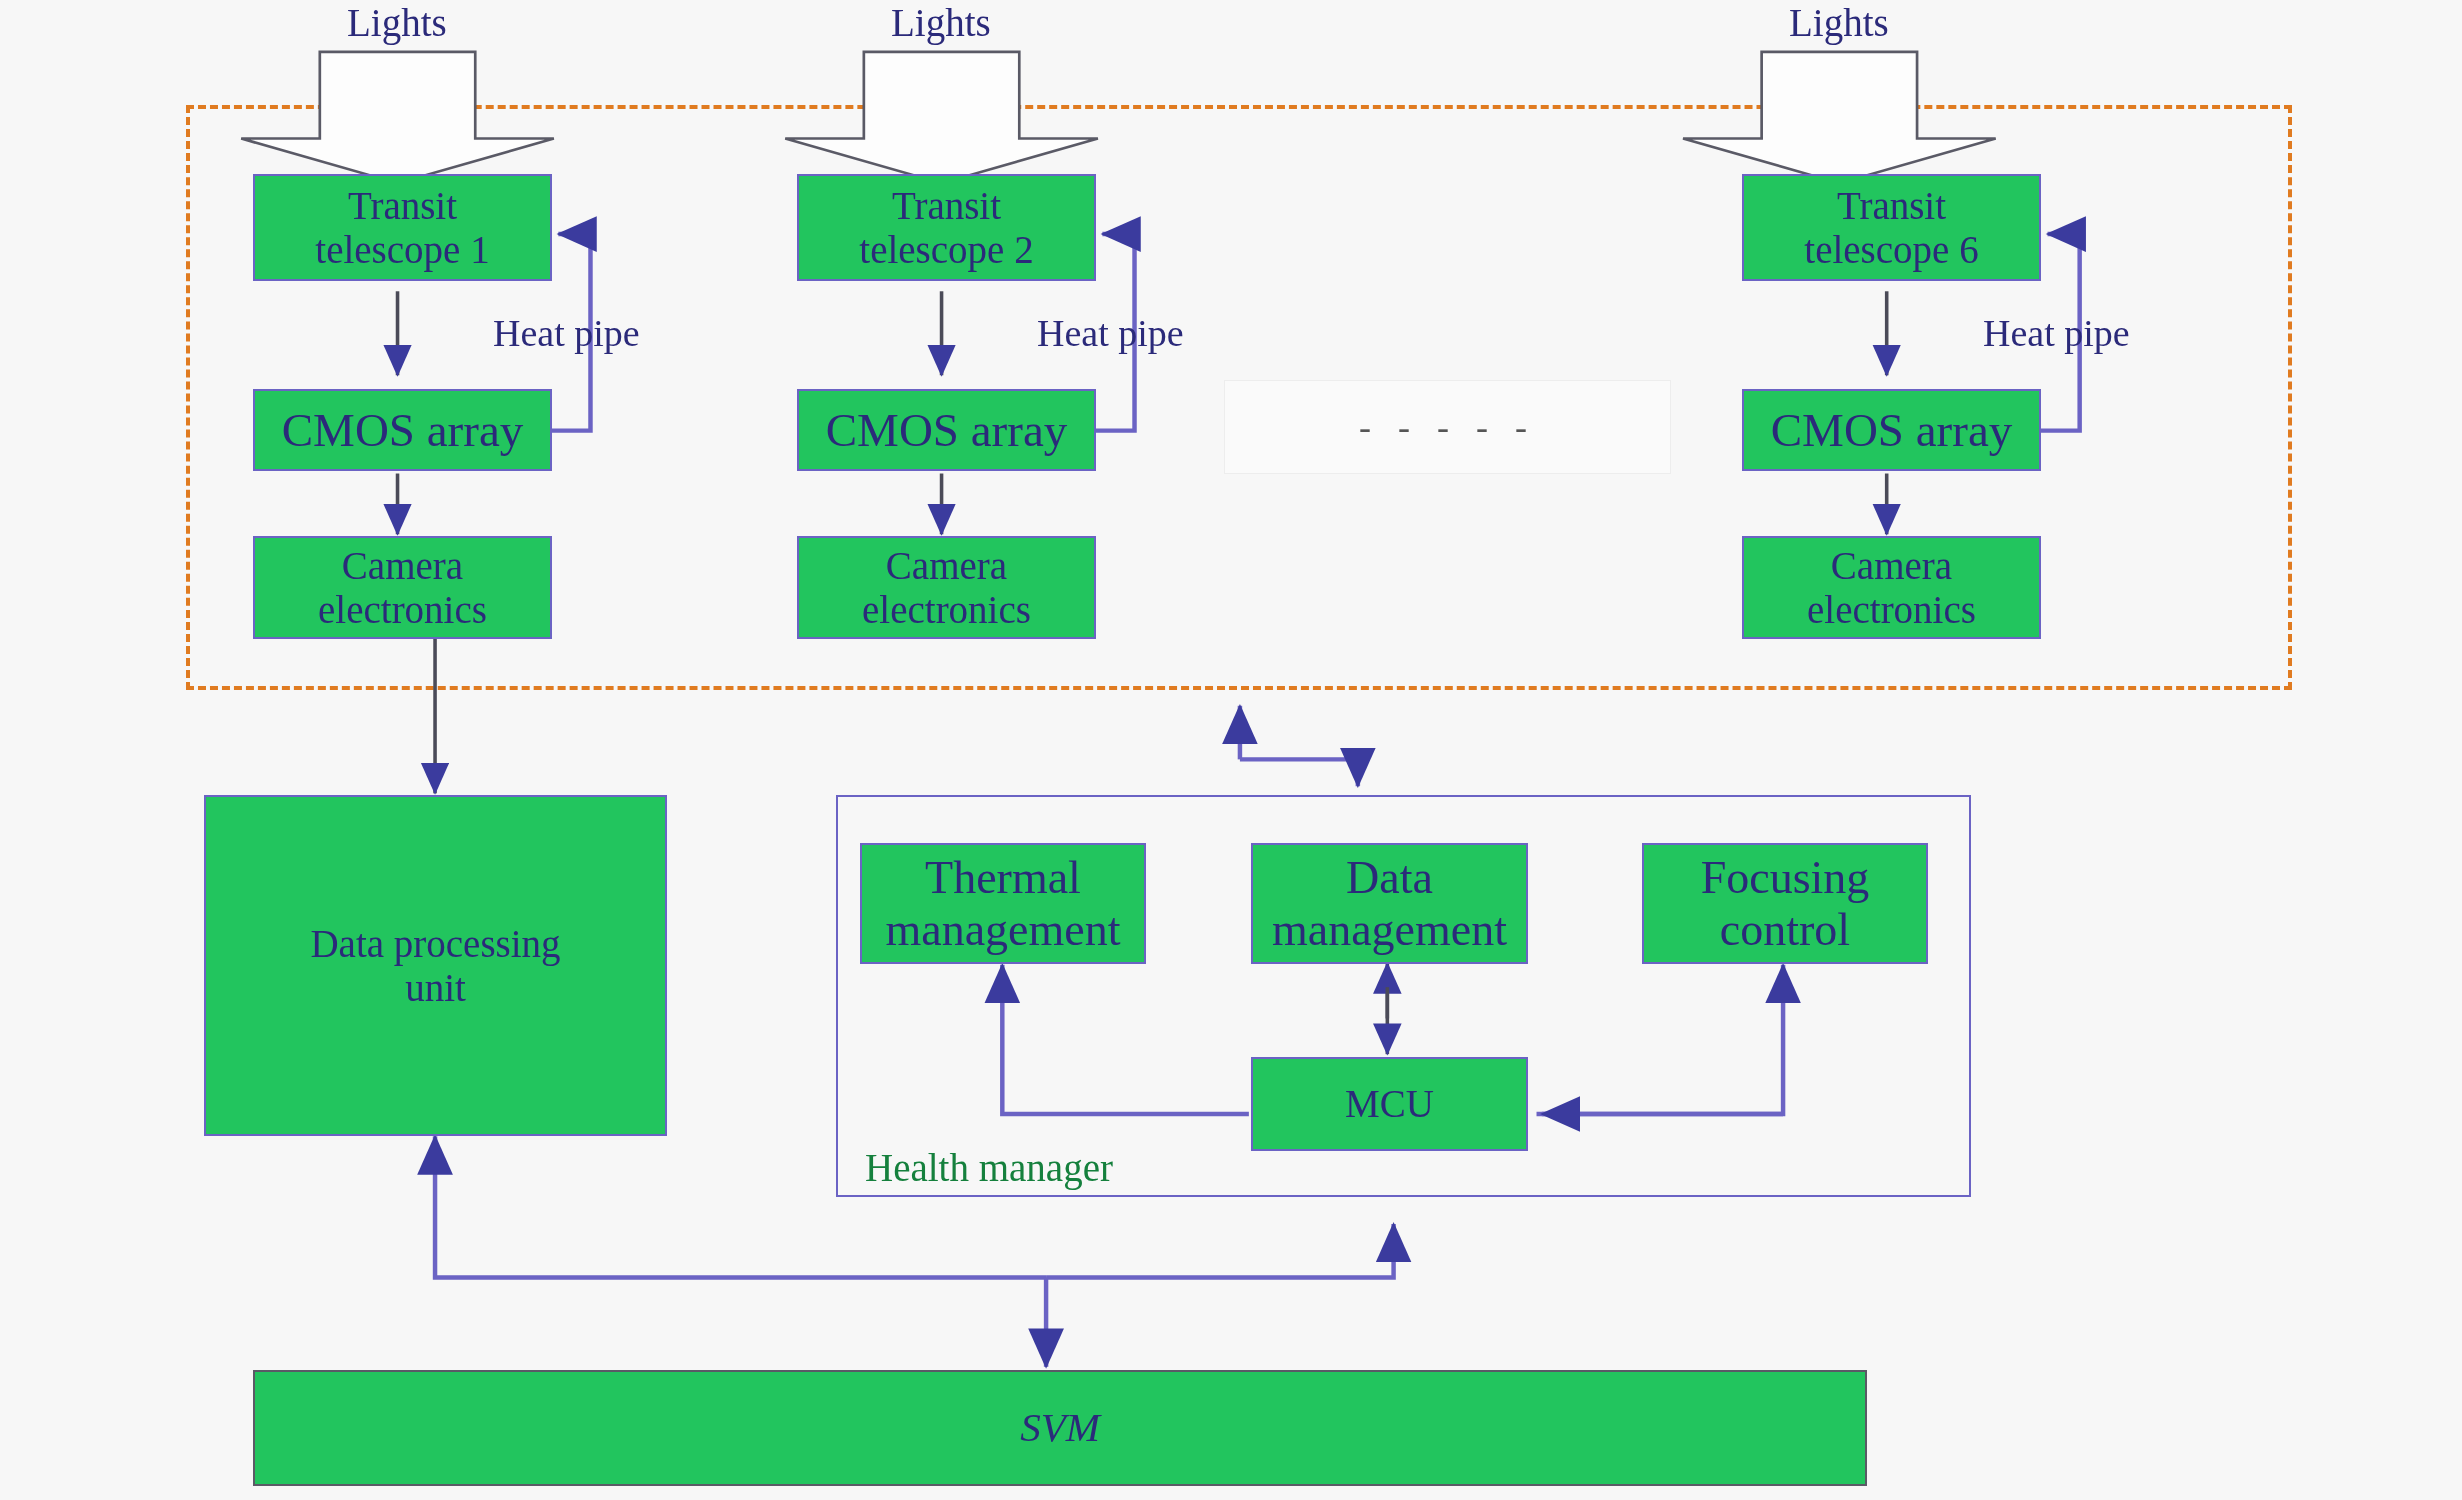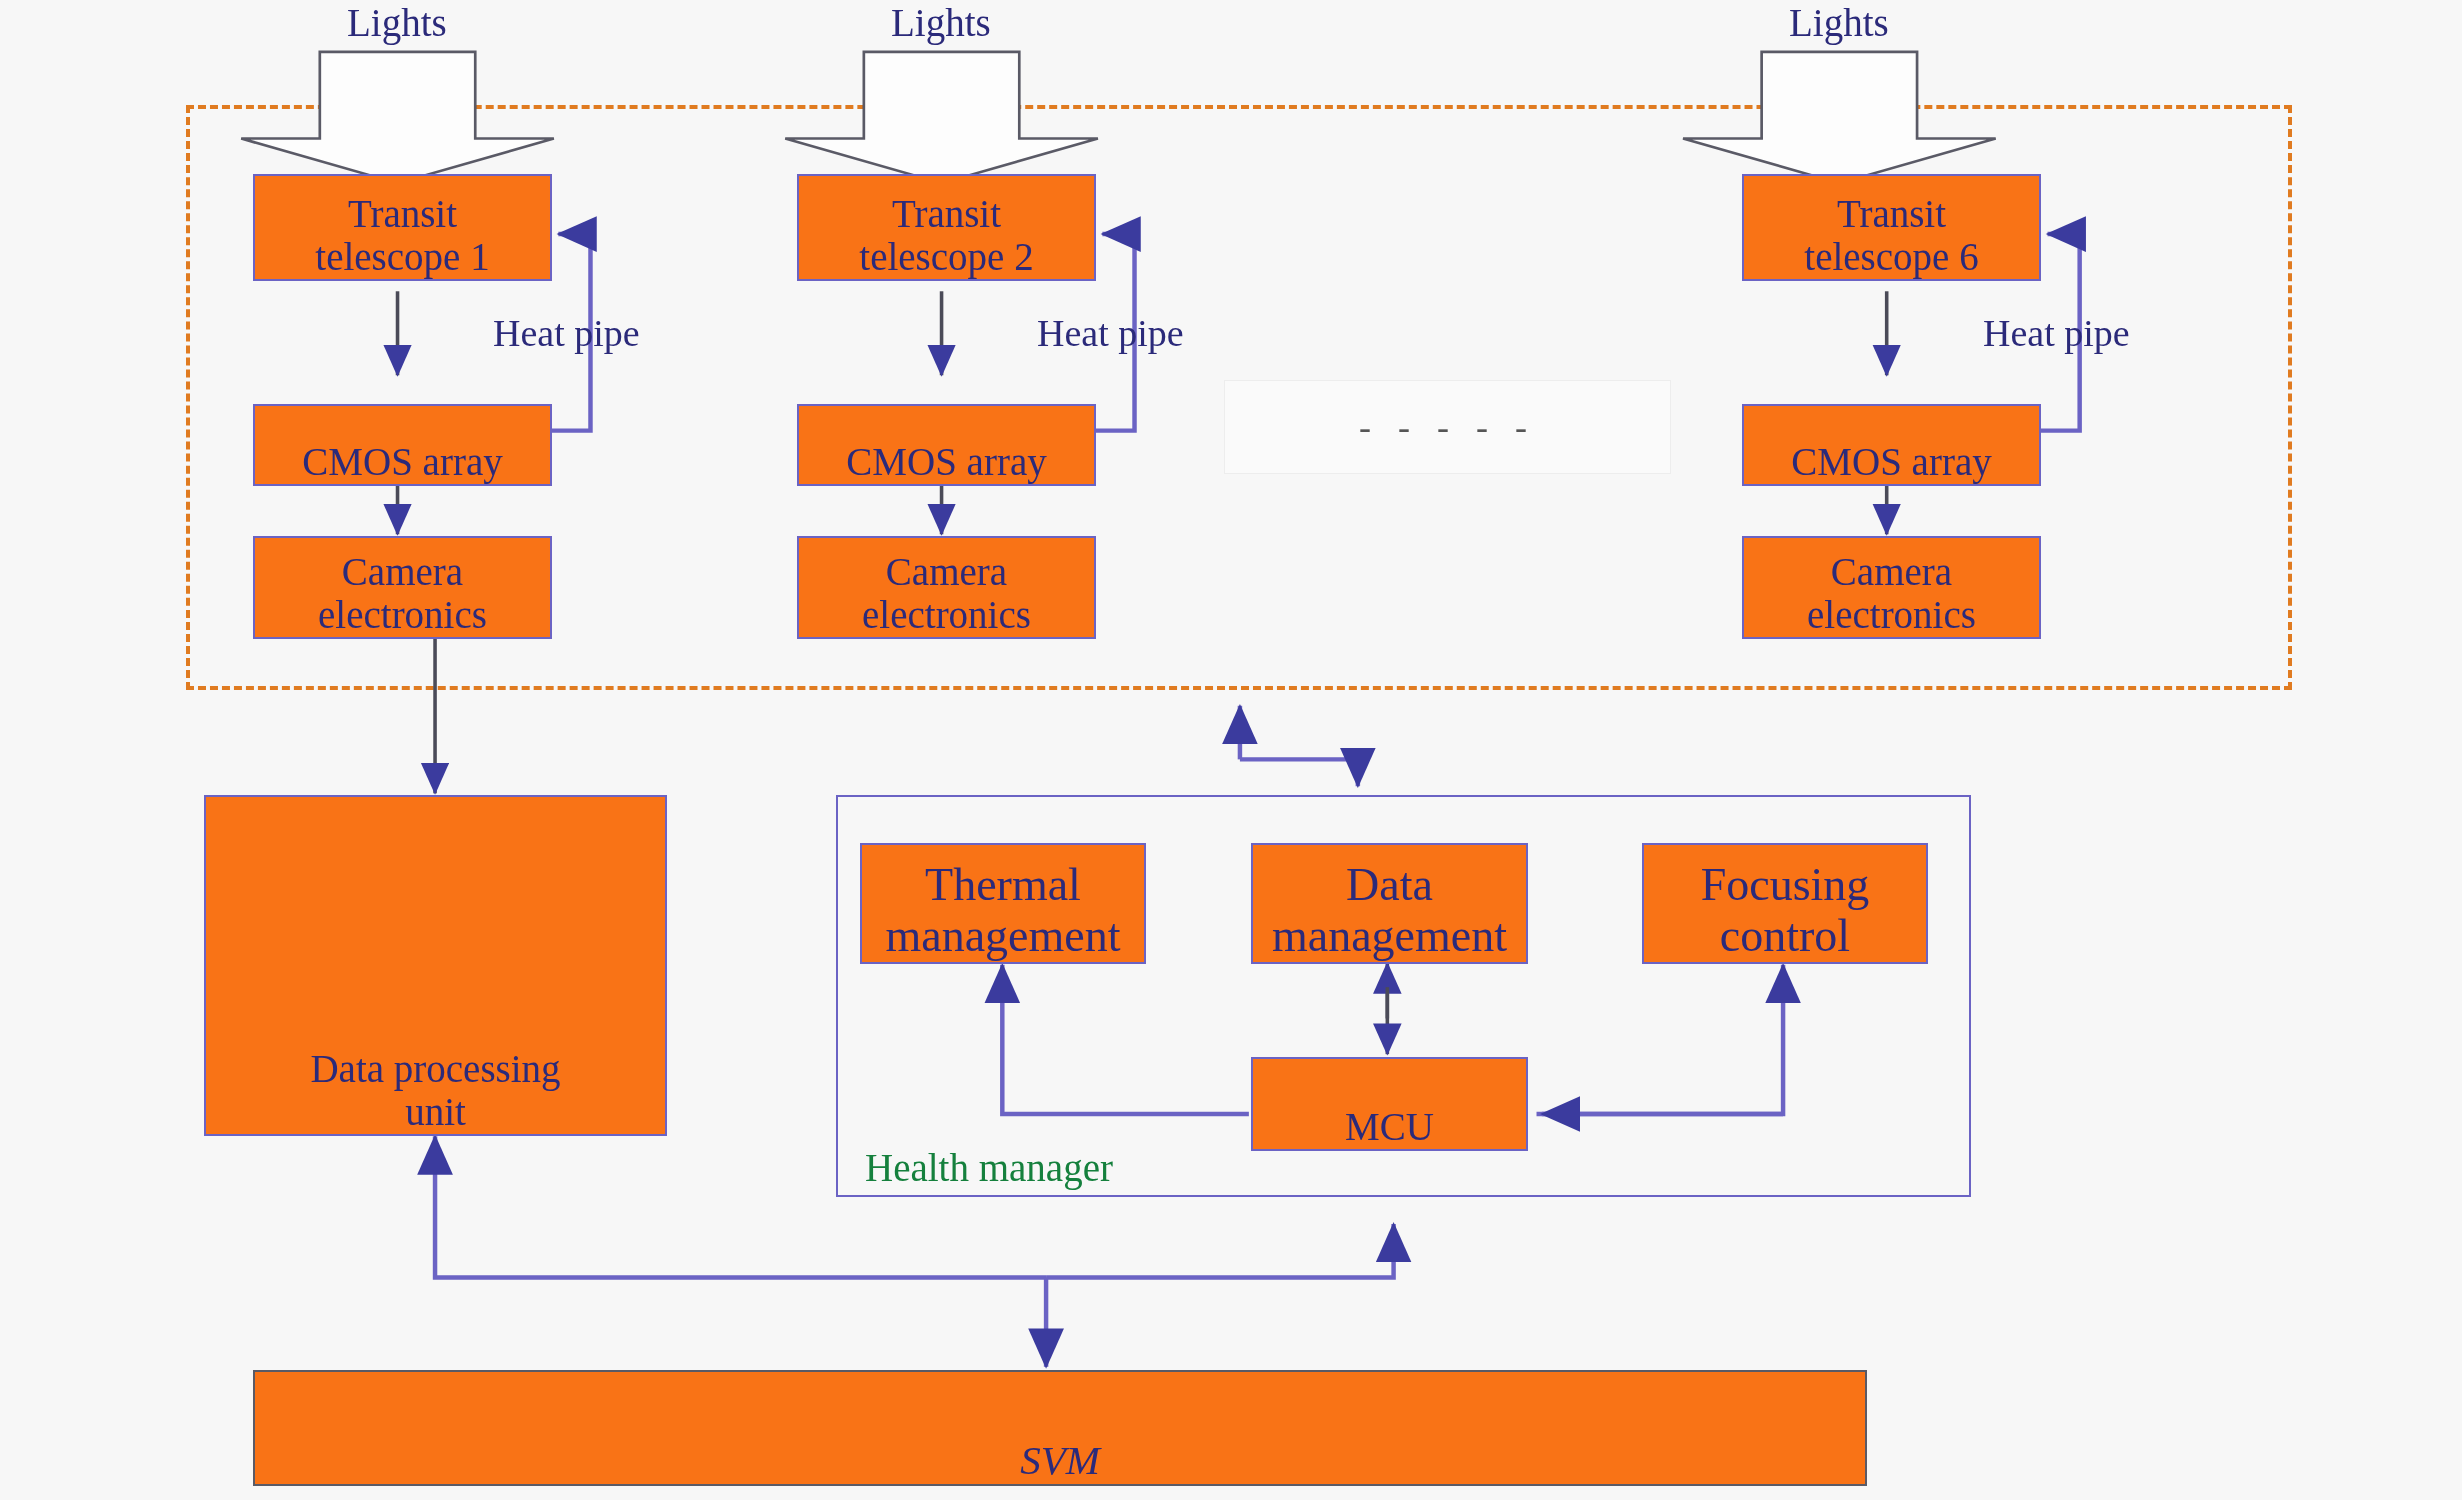--- a/index.html
+++ b/index.html
@@ -1,26 +1,26 @@
 <!DOCTYPE html>
 <html style="font-size:14.3px"><head>
 <meta charset="utf-8">
 <style>
   html,body{margin:0;padding:0;background:#f7f7f7;}
   body{font-family:"Liberation Serif","DejaVu Serif",serif;}
   #stage{position:relative;width:2462px;height:1500px;background:#f7f7f7;overflow:hidden;}
   svg.layer{position:absolute;left:0;top:0;width:2462px;height:1500px;pointer-events:none;}
 
-  .node{position:absolute;box-sizing:border-box;background:#f97316;
-        border:2.7px solid #6b63c4;display:flex;align-items:flex-end;justify-content:center;
+  .node{position:absolute;box-sizing:border-box;background:#22c55e;
+        border:2.7px solid #6b63c4;display:flex;align-items:center;justify-content:center;
         text-align:center;color:#2b2a7a;line-height:1.12;}
   .node .txt{display:block;padding:0 5.4px;}
 
   .scope{font-size:39px;}
-  .cmos{font-size:39px;margin-top:15px;}
+  .cmos{font-size:47px;}
   .camel{font-size:39px;}
   .dpu{font-size:39px;}
   .sub{font-size:46px;}
   .mcu{font-size:39px;}
   .svm{font-size:41px;font-style:italic;}
 
   .lights-label{position:absolute;color:#2b2a7a;font-size:39px;white-space:nowrap;margin-left:16px;}
   .heat-label{position:absolute;color:#2b2a7a;font-size:38px;white-space:nowrap;}
   .hm-label{position:absolute;color:#15803d;font-size:39px;white-space:nowrap;}
 

